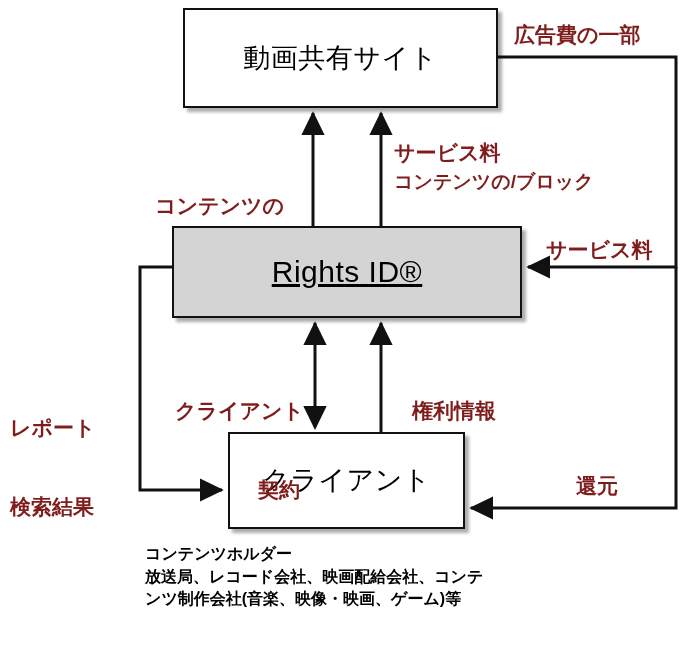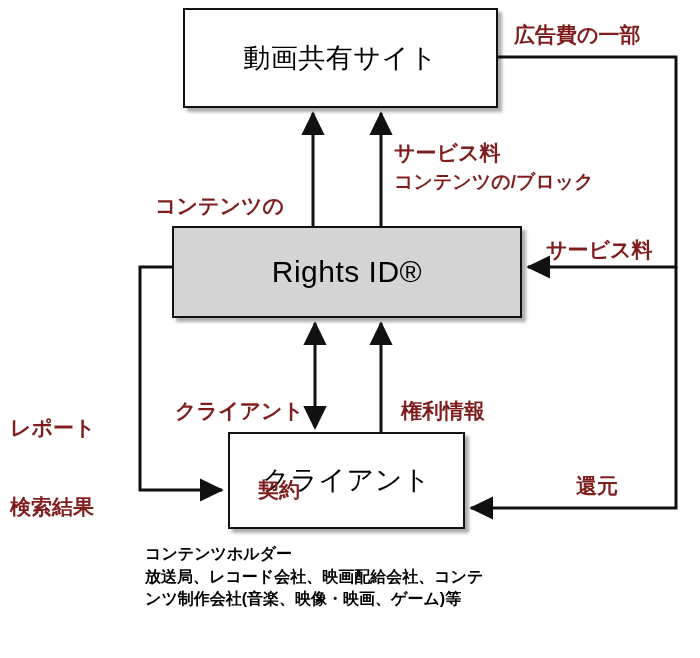--- a/index.html
+++ b/index.html
@@ -30,20 +30,21 @@
     background: #ffffff;
     box-shadow: 4px 4px 3px rgba(0,0,0,0.32);
     display: flex;
     flex-direction: column;
     align-items: center;
     justify-content: center;
     z-index: 3;
   }
   .node.shaded {
     background: #d4d4d4;
+    text-decoration: underline;
   }
   .node .line1 {
     font-size: 27px;
     line-height: 1.12;
     letter-spacing: 0.5px;
   }
   .node .line2 {
     font-size: 25px;
     line-height: 1.12;
   }
@@ -83,21 +84,21 @@
   .lbl.sub {
     font-size: 19px;
   }
   #lbl-ad-share   { left: 514px; top: 22px; }
   #lbl-search     { left: 155px; top: 140px; width: 140px; }
   #lbl-claim      { left: 394px; top: 140px; }
   #lbl-claim-sub  { left: 394px; top: 170px; }
   #lbl-service    { left: 546px; top: 237px; }
   #lbl-report     { left: 10px;  top: 362px; }
   #lbl-contract   { left: 175px; top: 345px; width: 125px; text-align: right; }
-  #lbl-rights     { left: 401px; top: 345px; }
+  #lbl-rights     { left: 412px; top: 345px; }
   #lbl-return     { left: 576px; top: 473px; }
   #caption {
     position: absolute;
     left: 145px;
     top: 543px;
     z-index: 4;
     font-size: 16px;
     line-height: 1.42;
     font-weight: 600;
     white-space: pre-line;

